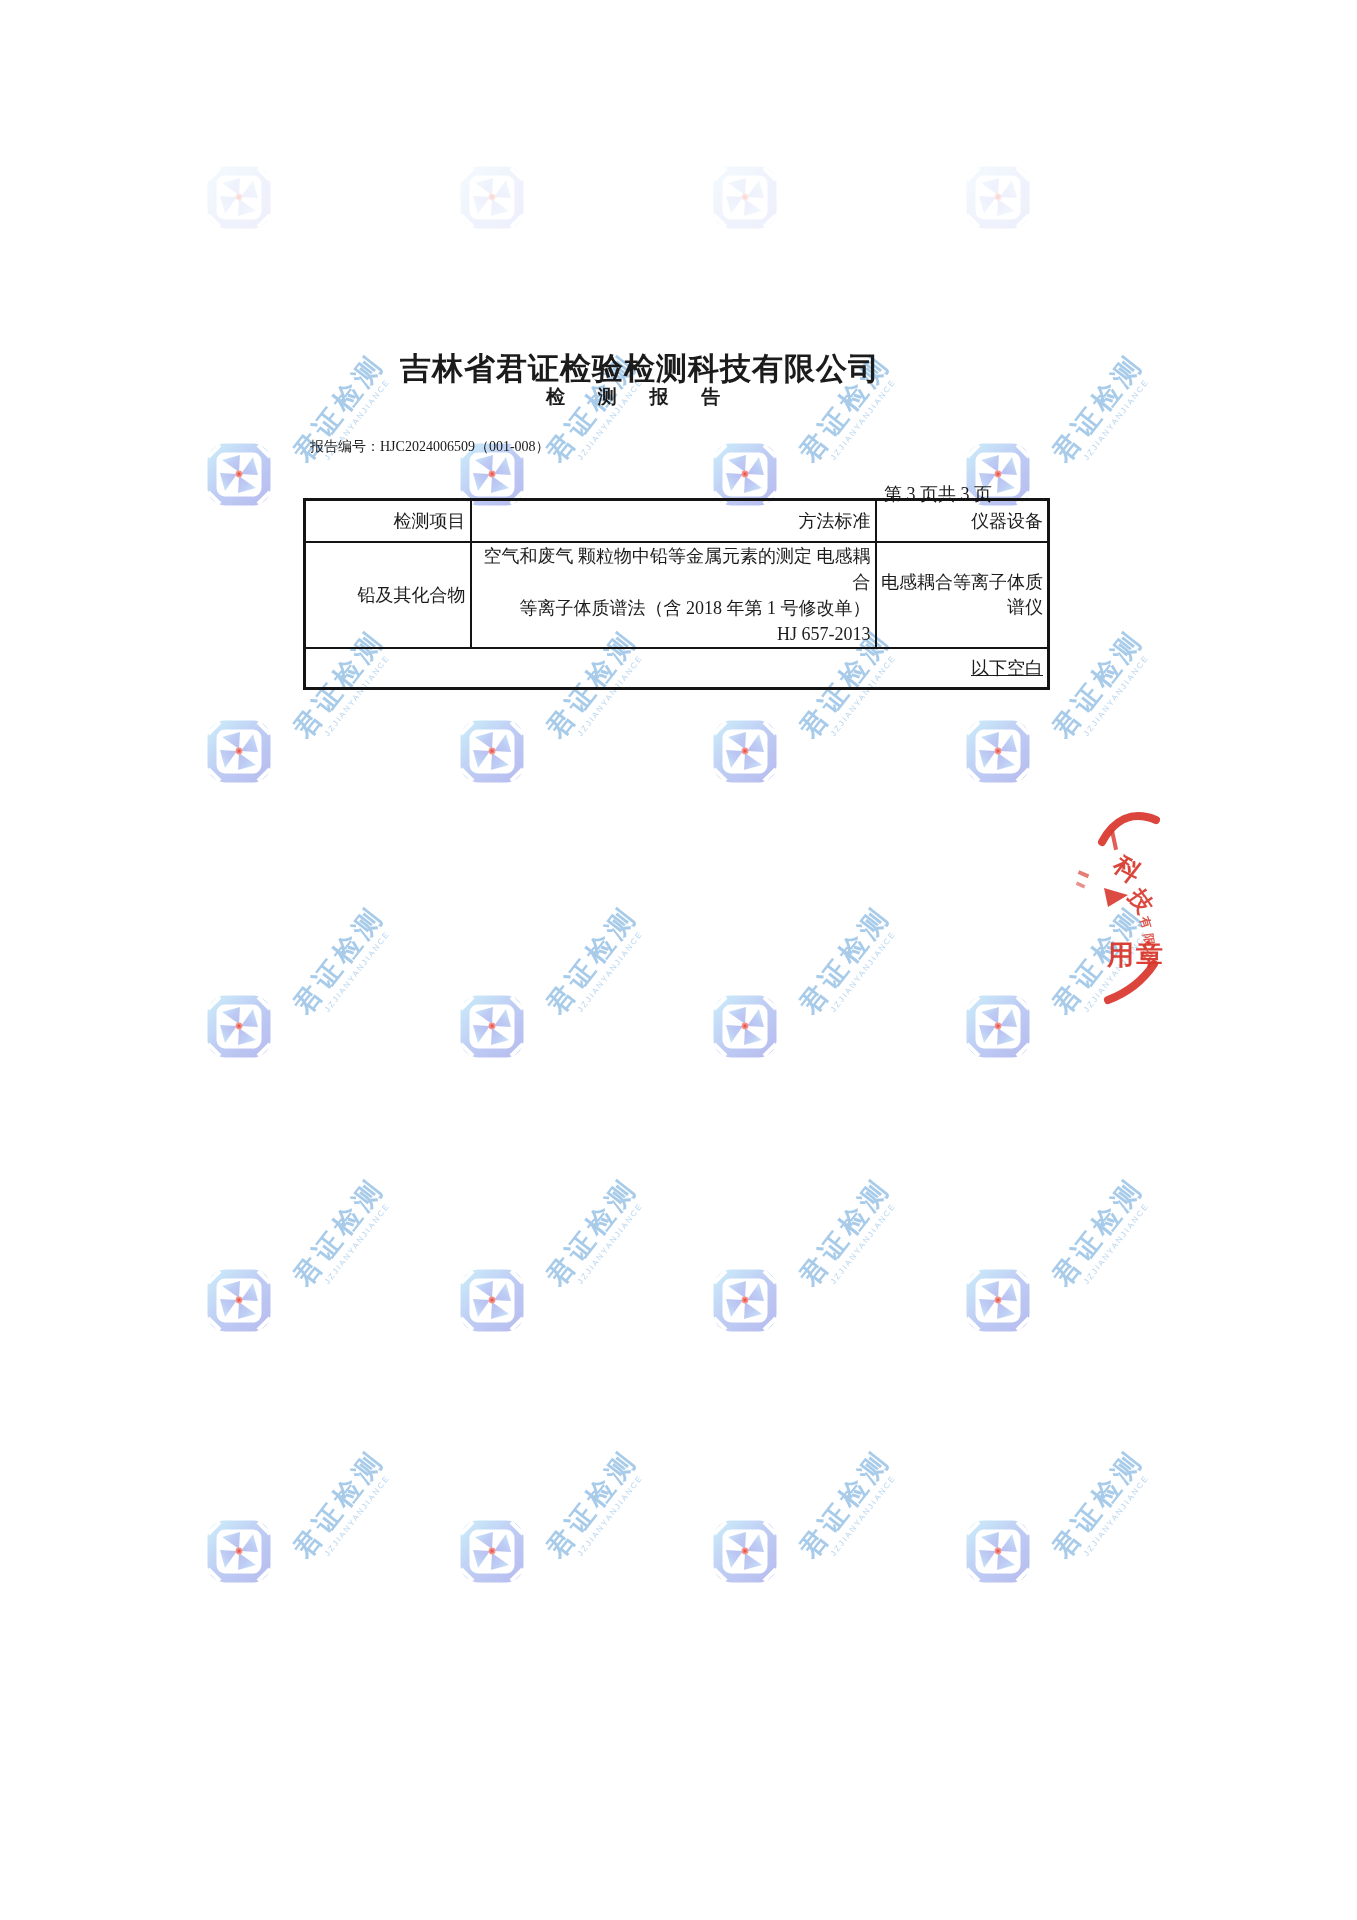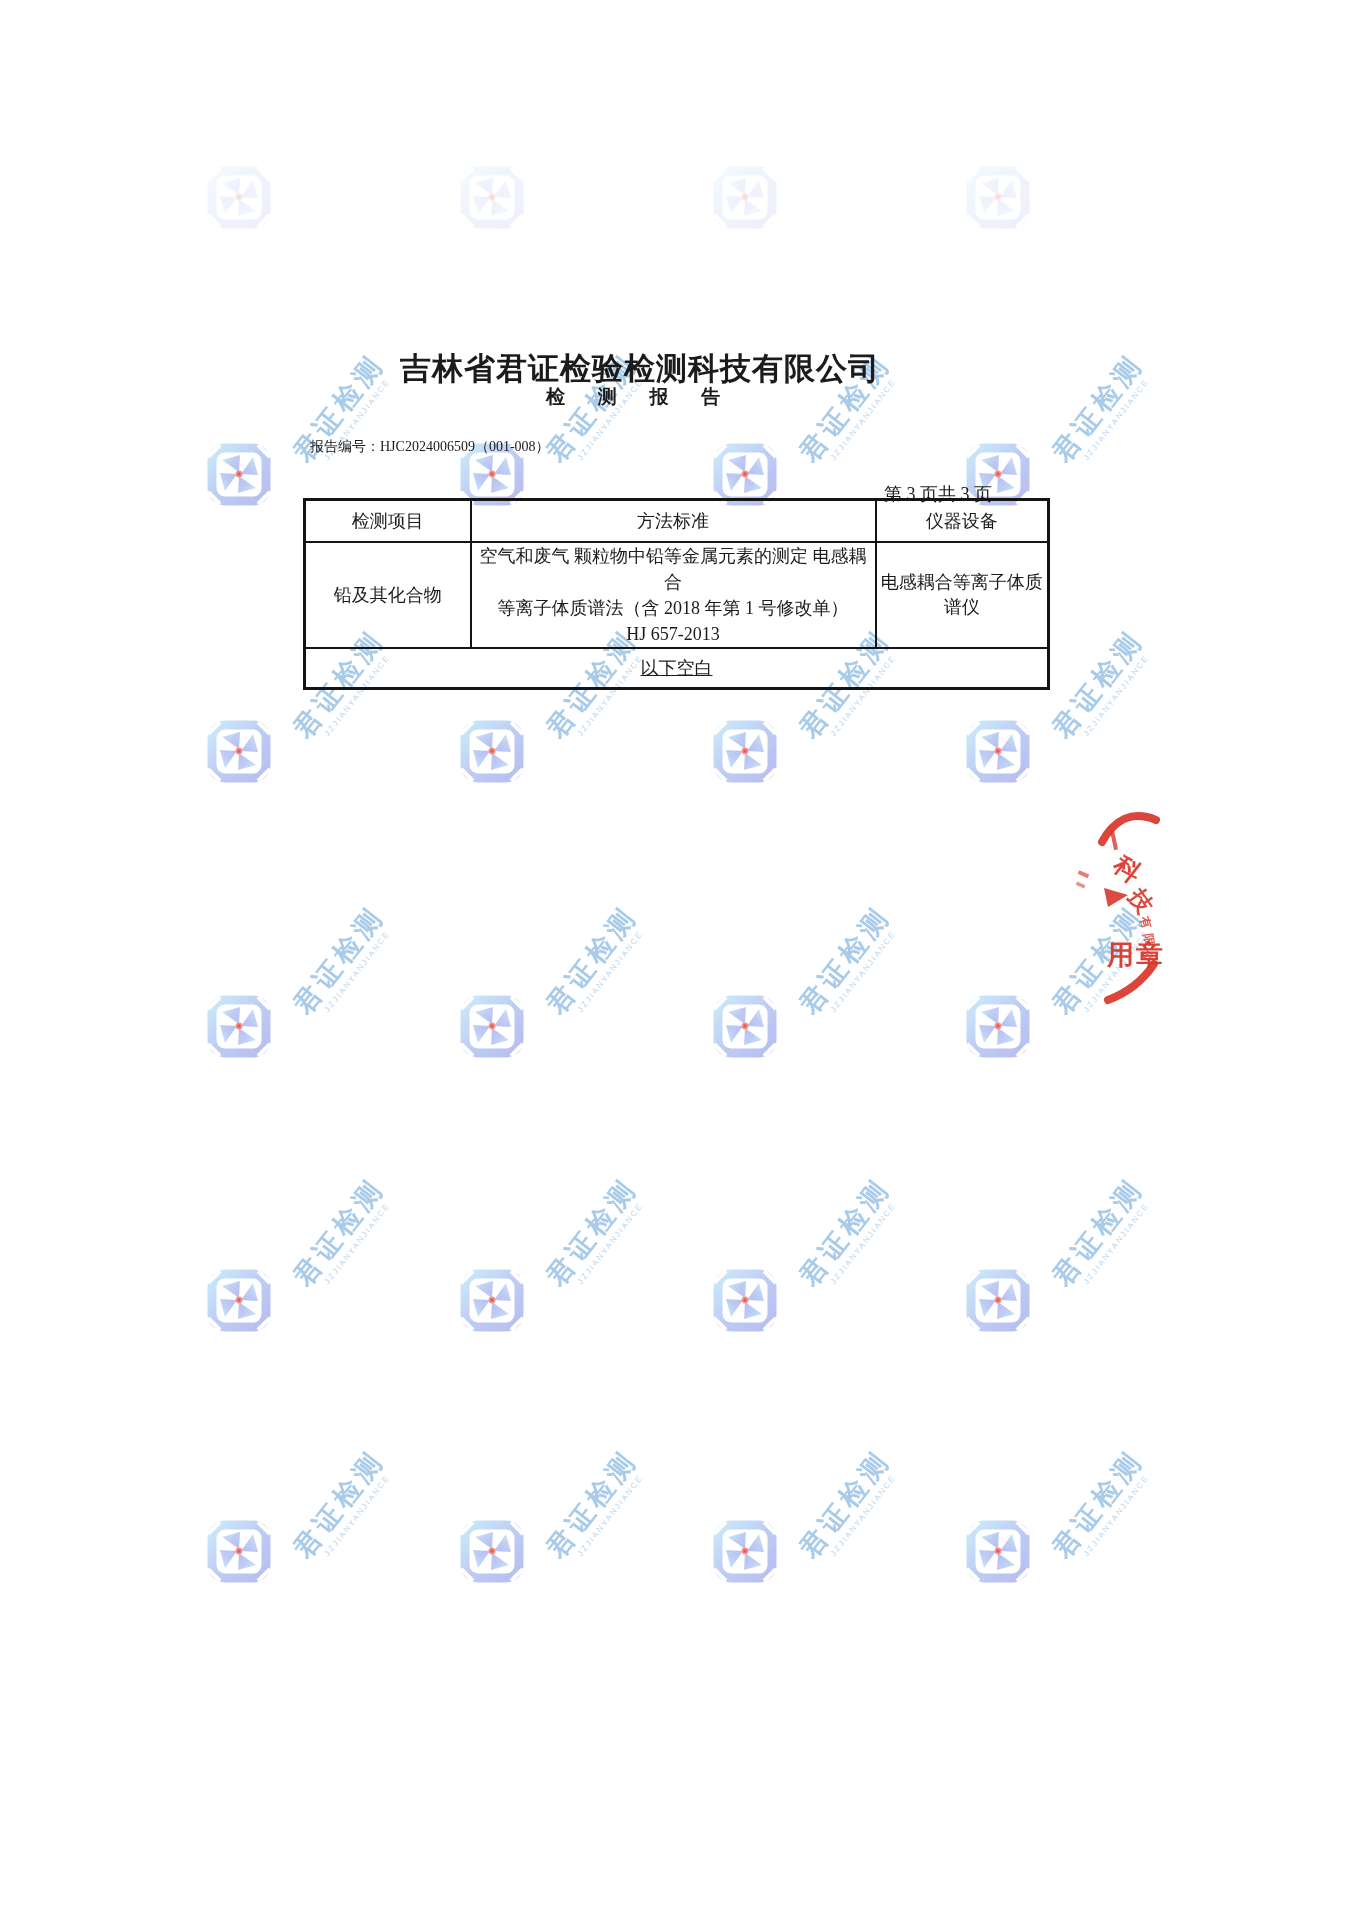--- a/index.html
+++ b/index.html
@@ -46,21 +46,21 @@
     position:absolute;left:303px;top:469px;width:744px;
     text-align:center;font-size:18px;
   }
   table.methods{
     position:absolute;left:303px;top:498px;width:744px;
     border-collapse:collapse;table-layout:fixed;
     font-size:18px;background:transparent;
     border:3px solid #141414;
   }
   table.methods td,table.methods th{
-    border:2px solid #141414;text-align:center;vertical-align:middle;
+    border:2px solid #141414;text-align:right;vertical-align:middle;
     padding:0 4px;font-weight:normal;background:transparent;
   }
   col.c1{width:166px;} col.c2{width:405px;} col.c3{width:173px;}
   tr.hdr{height:42px;} tr.r1{height:75px;} tr.r2{height:52px;} tr.ftr{height:41px;text-decoration:underline;}
   .mline{line-height:26px;font-family:Liberation Serif, serif;}
   .instr{line-height:25px;}
   
   .stamp{position:absolute;left:1066px;top:788px;width:100px;height:224px;z-index:3;}
 </style>
 </head>

